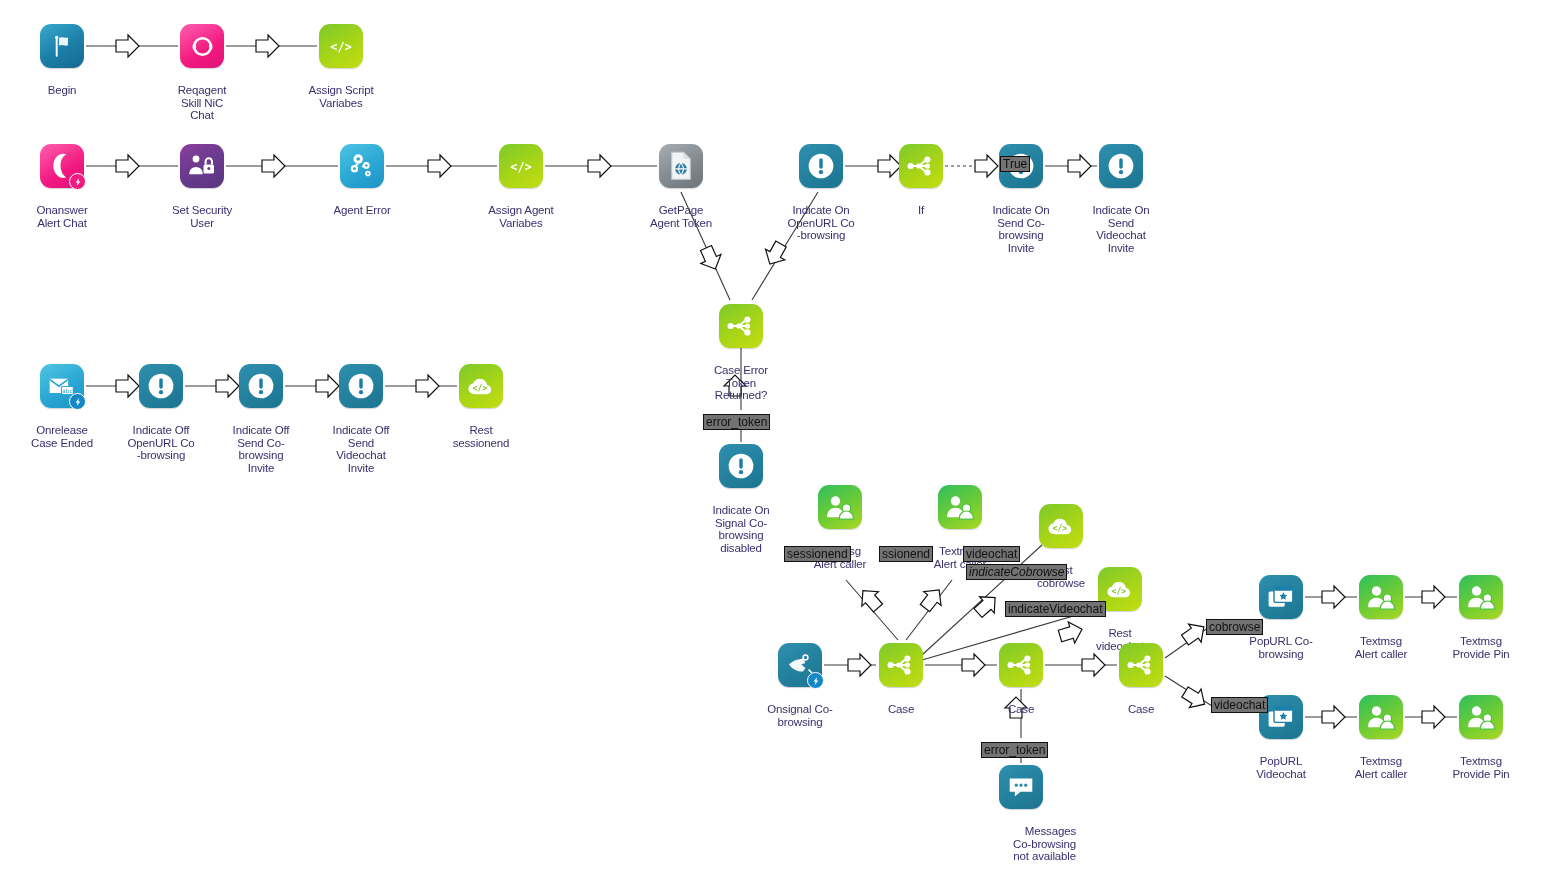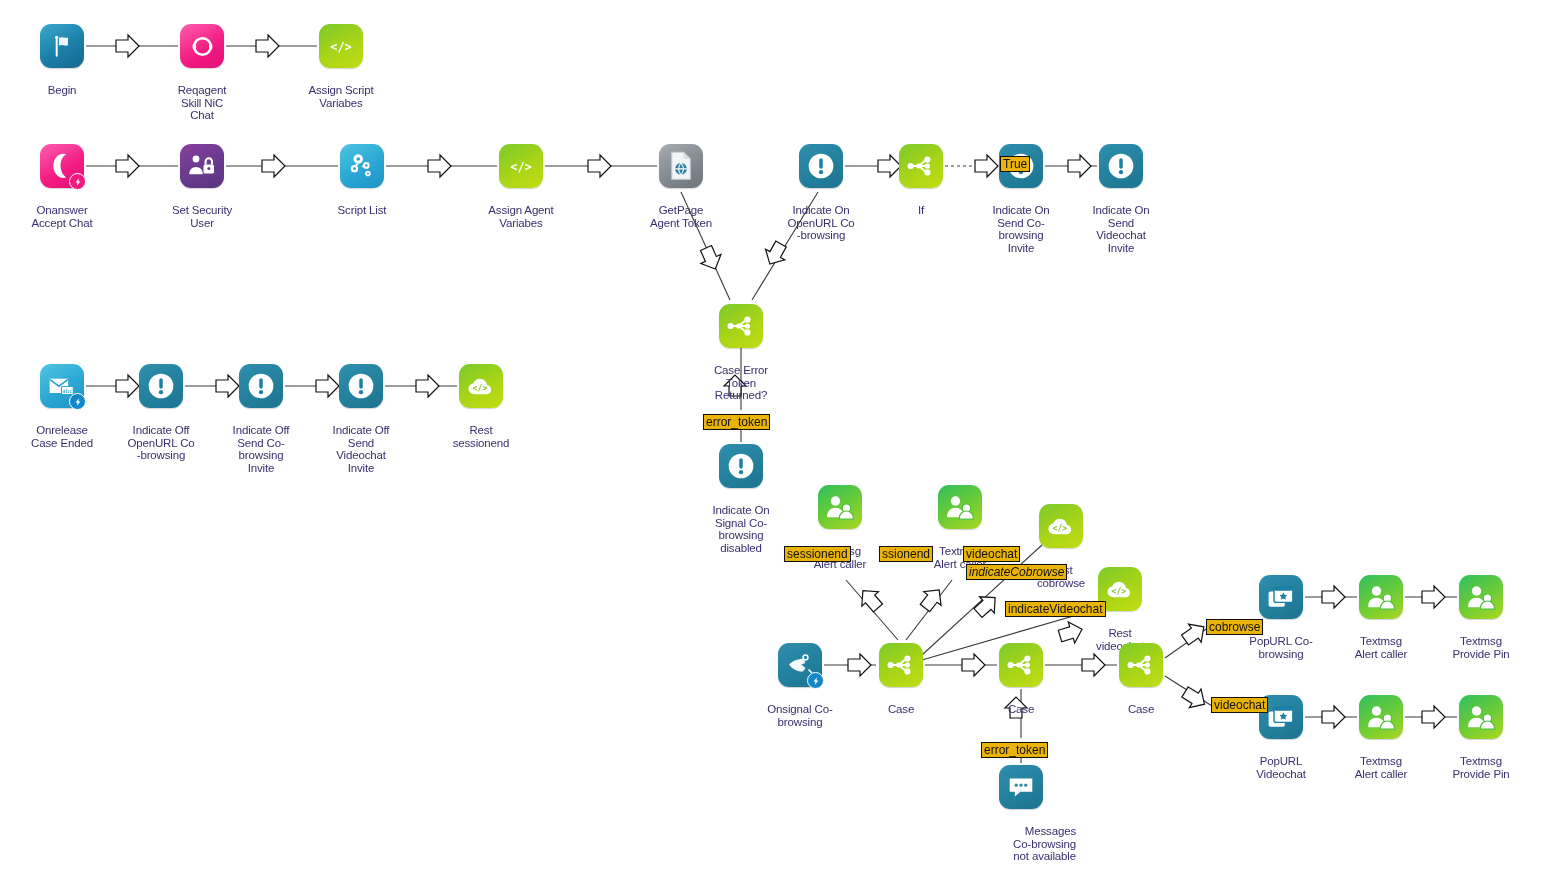--- a/index.html
+++ b/index.html
@@ -81,21 +81,21 @@
     border: 1.5px solid #ffffff;
     display: flex;
     align-items: center;
     justify-content: center;
   }
   .badge.pinkb { background: #f2197f; }
 
   .wirelabel {
     position: absolute;
     z-index: 4;
-    background: #eab308;
+    background: #737373;
     border: 1.4px solid #111111;
     font-size: 12px;
     line-height: 14px;
     padding: 0 2px;
     color: #111111;
     white-space: nowrap;
     font-family: "Liberation Sans", sans-serif;
   }
 </style>
 </head>
@@ -266,21 +266,21 @@
               <path fill="#ffffff" d="M13.8 1.2c-3.3 2.2-5.2 6-5.2 10.6 0 4.6 1.9 8.5 5.2 10.8-.8.3-1.7.4-2.6.4C6 23 2 18 2 11.8 2 5.6 6 .6 11.2.6c.9 0 1.8.2 2.6.6z"></path>
             </svg>
           </div>
           <div class="badge pinkb">
             <svg width="8" height="8" viewBox="0 0 10 10">
               <path fill="#ffffff" d="M6.2 0.4L2 5.6h2.4L3.6 9.6 8 4.4H5.5z"></path>
             </svg>
           </div>
         </div>
         <div class="lbl">Onanswer
-Accept Chat</div>
+Alert Chat</div>
       </div>
       <div class="node" style="left: 202px; top: 144px;">
         <div class="ico c-purple">
           <div class="glyph">
             <svg width="30" height="26" viewBox="0 0 30 26">
               <circle cx="9" cy="6" r="3.4" fill="#ffffff"></circle>
               <path fill="#ffffff" d="M2.3 20.5c0-3.7 3-6.5 6.7-6.5s6.7 2.8 6.7 6.5v.8H2.3v-.8z"></path>
               <rect x="16.5" y="11.5" width="10.5" height="9" rx="1.6" fill="#ffffff"></rect>
               <path d="M18.6 11.5v-3a3.2 3.2 0 0 1 6.4 0v3" fill="none" stroke="#ffffff" stroke-width="2.1"></path>
               <circle cx="21.8" cy="15.6" r="1.5" fill="#6a3a8e"></circle>
@@ -299,21 +299,21 @@
               <circle cx="6" cy="15.5" r="3.4" fill="#ffffff"></circle>
               <circle cx="6" cy="15.5" r="1.3" fill="#2aa7d4"></circle>
               <circle cx="17" cy="12.5" r="3.1" fill="#ffffff"></circle>
               <circle cx="17" cy="12.5" r="1.2" fill="#2aa7d4"></circle>
               <circle cx="18.5" cy="20" r="2.6" fill="#ffffff"></circle>
               <circle cx="18.5" cy="20" r="1" fill="#2aa7d4"></circle>
               <path stroke="#ffffff" stroke-width="1.6" d="M9.6 10.8l-3 2M13 13.6l2.2-.6"></path>
             </svg>
           </div>
         </div>
-        <div class="lbl">Script List</div>
+        <div class="lbl">Agent Error</div>
       </div>
       <div class="node" style="left: 521px; top: 144px;">
         <div class="ico c-green">
           <div class="glyph">
             <svg width="30" height="24" viewBox="0 0 34 20">
               <text x="17" y="15.5" text-anchor="middle" font-family="DejaVu Sans Mono, monospace" font-size="13.5" font-weight="bold" fill="#ffffff">&lt;/&gt;</text>
             </svg>
           </div>
         </div>
         <div class="lbl">Assign Agent

